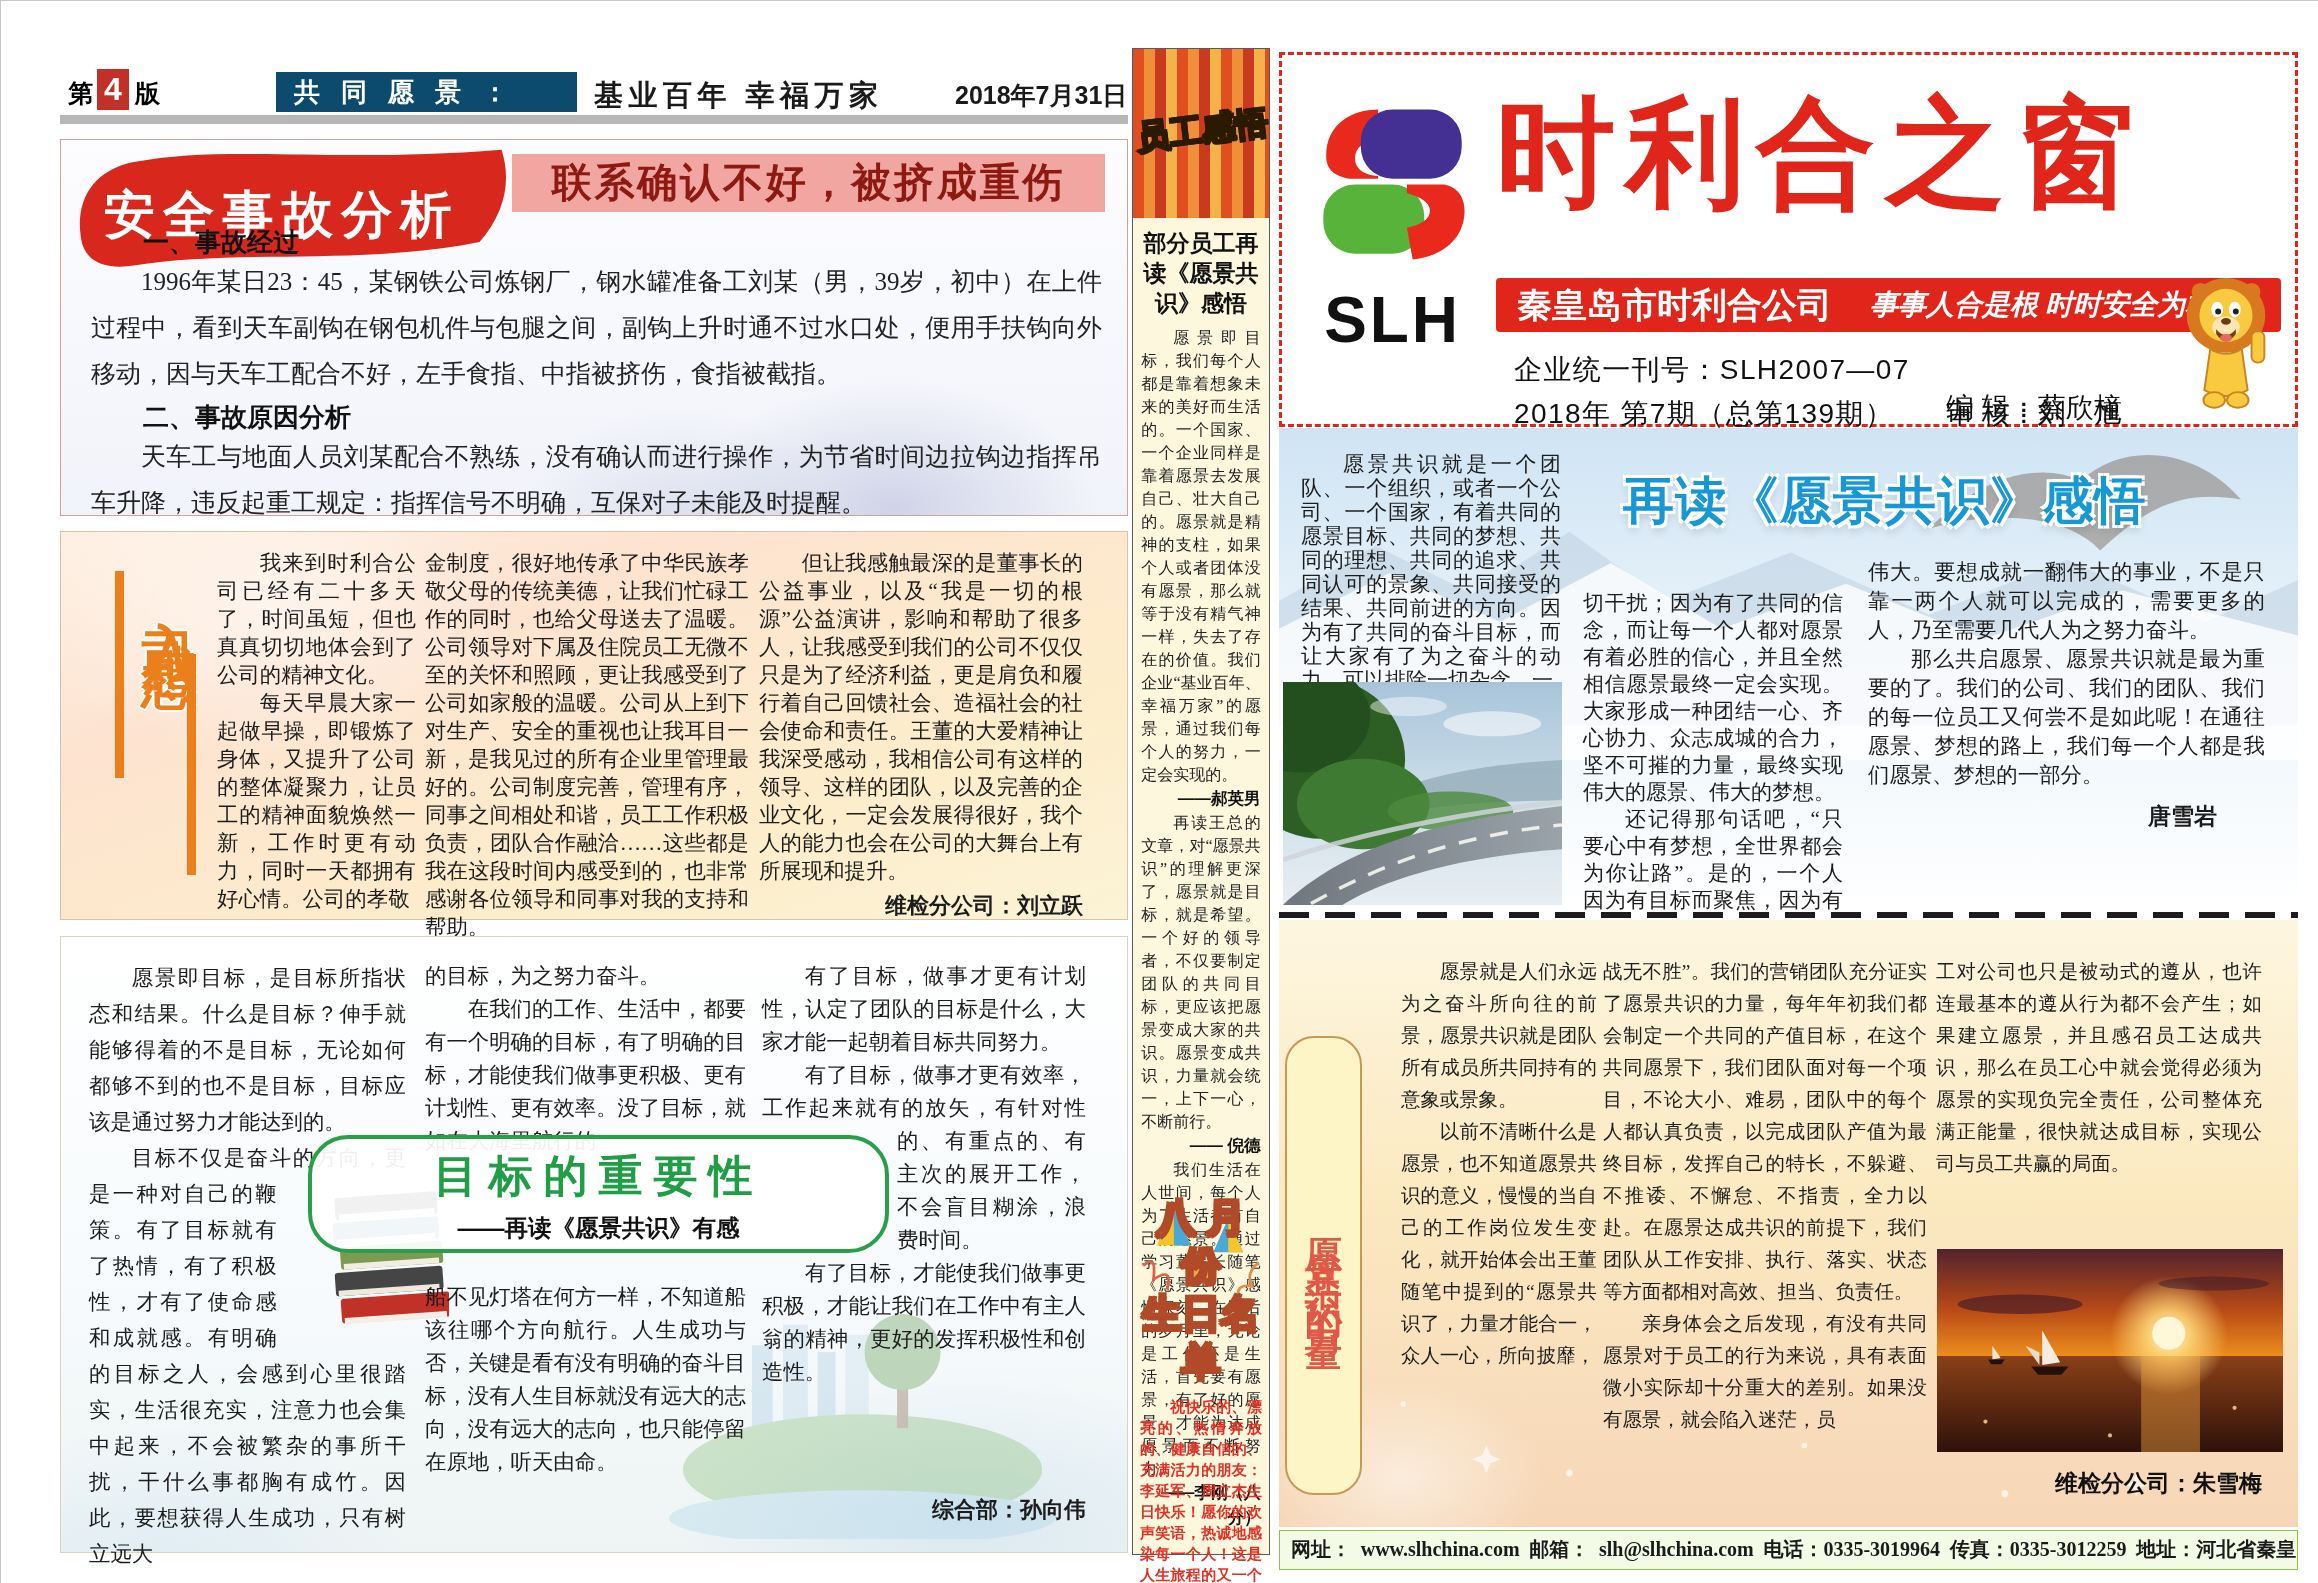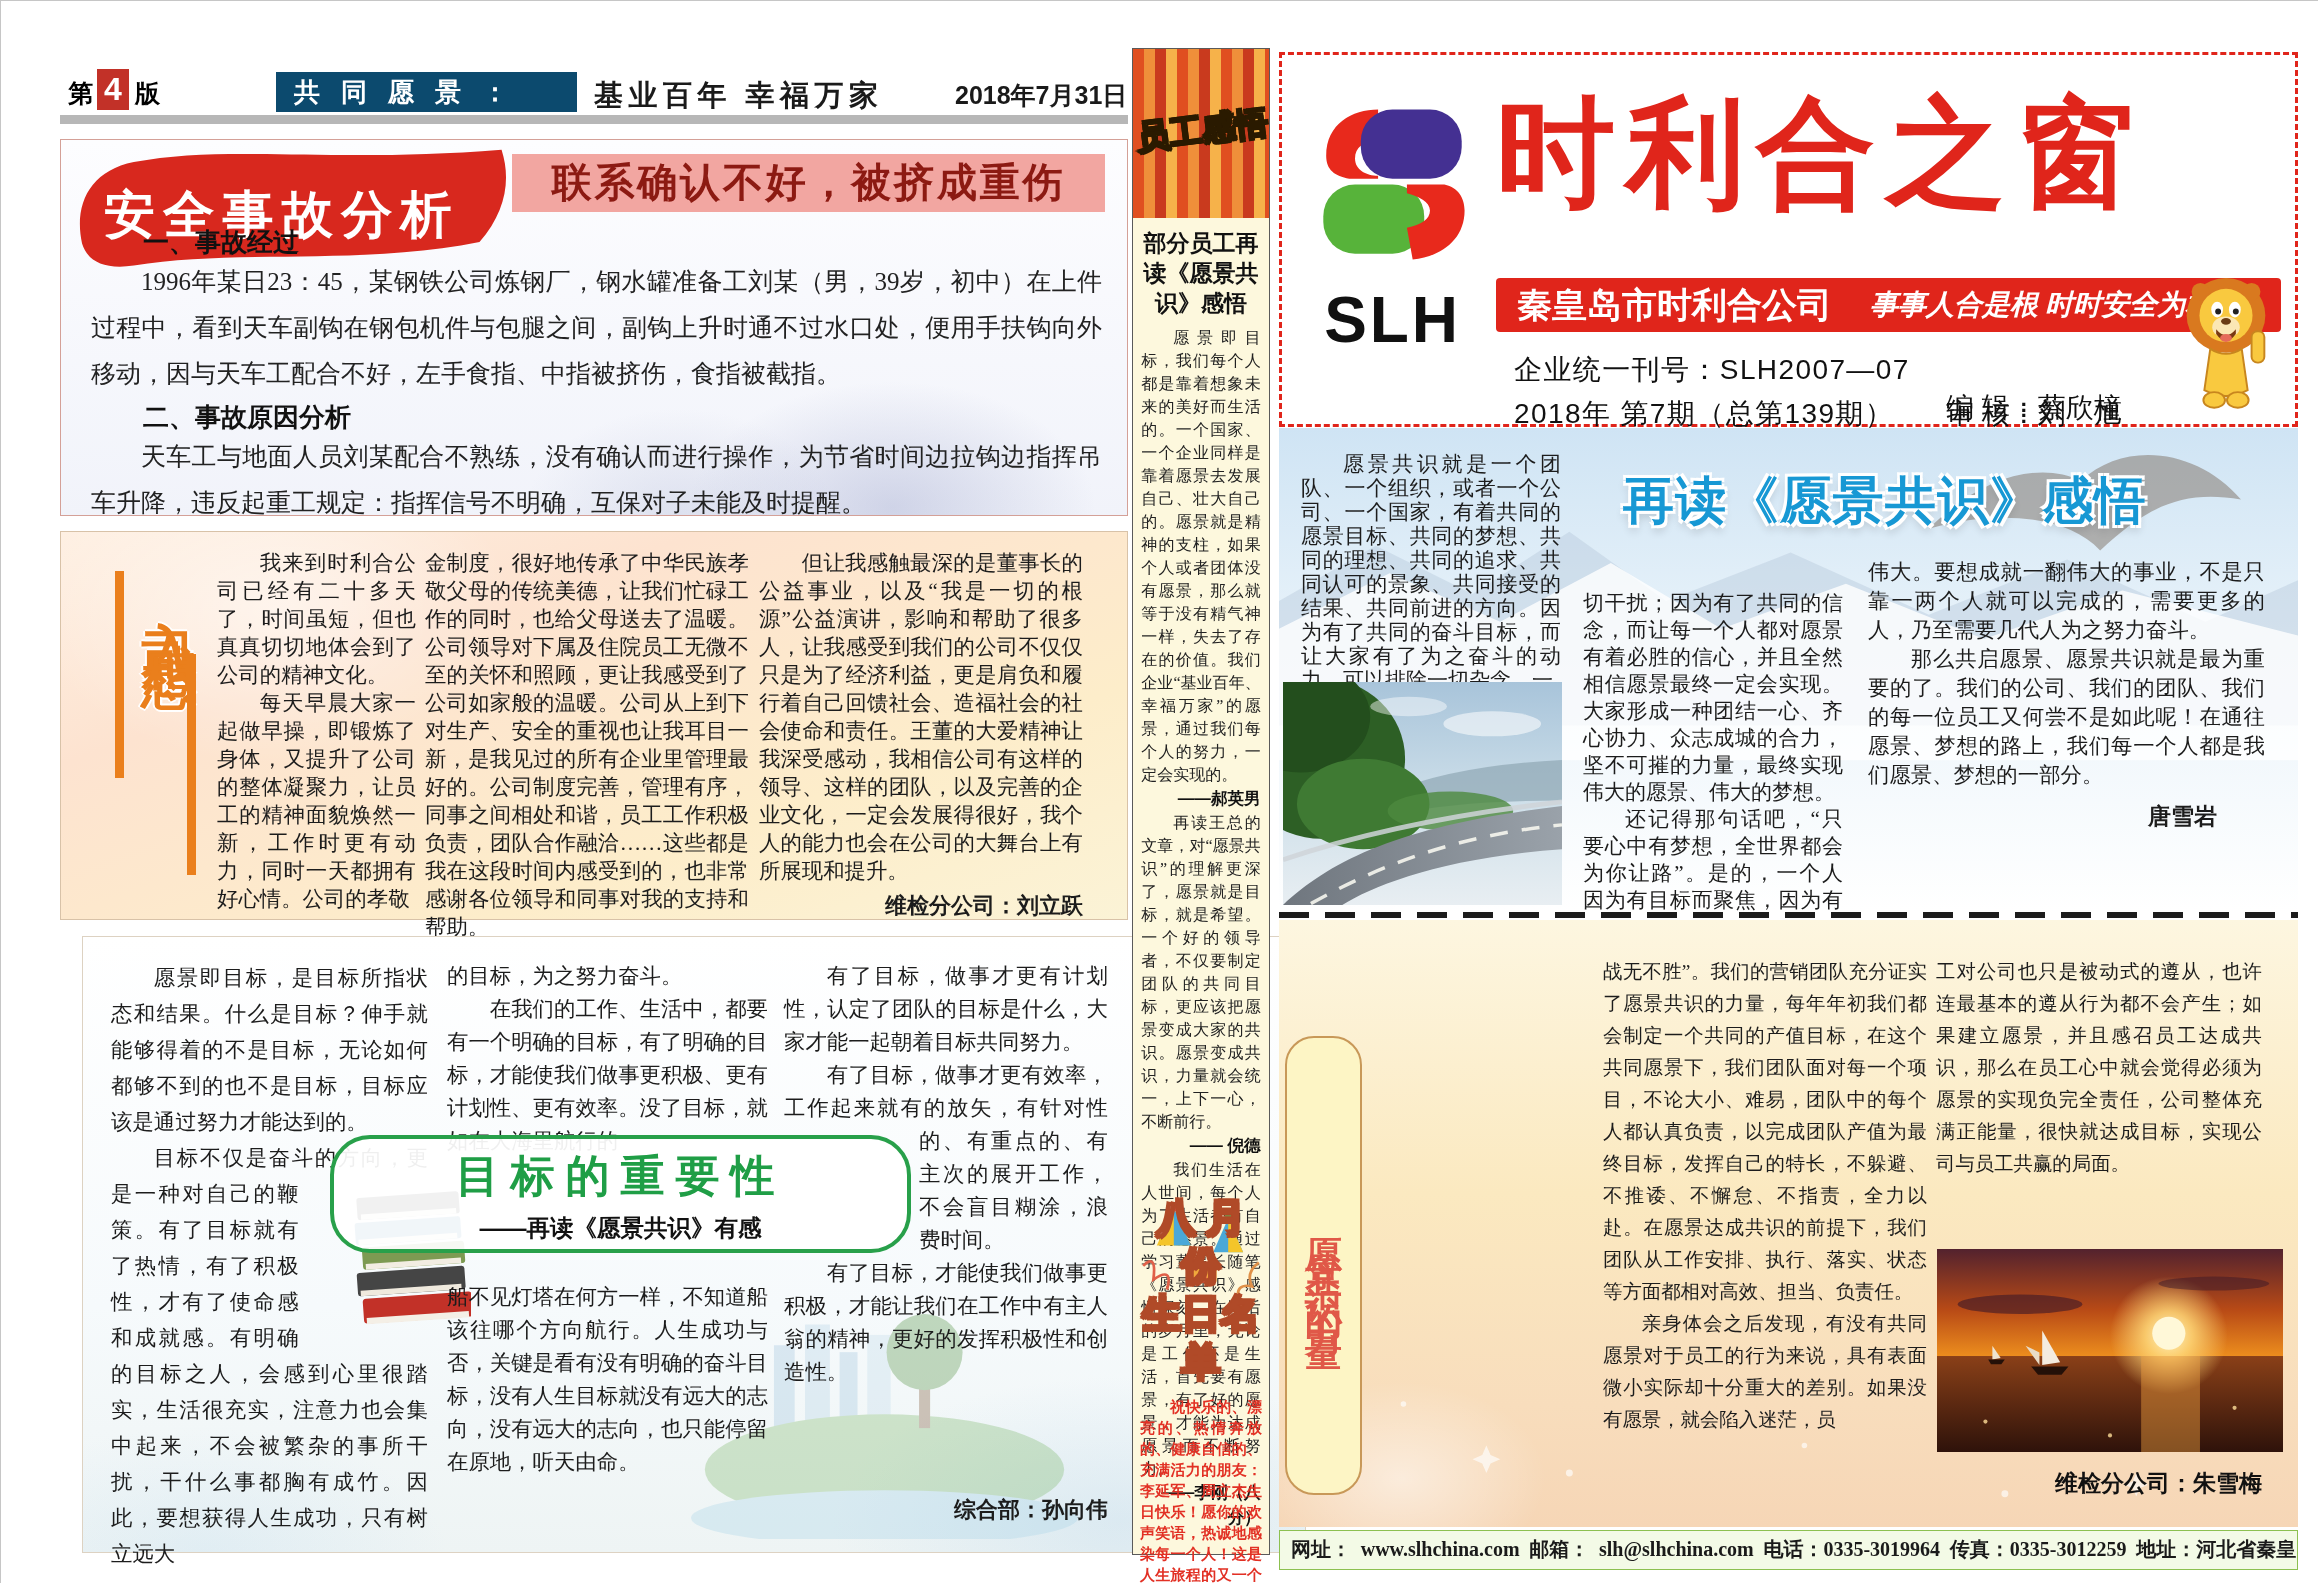--- a/index.html
+++ b/index.html
@@ -55,25 +55,25 @@
   .ob-col { position:absolute; top:16.6px; font-size:21.4px; line-height:28px; text-align:justify; color:#1c1c1c; }
   .ob-col p { text-indent:2em; }
   .ob-col p.cont { text-indent:0; }
   .ob-c1 { left:156px; width:199px; }
   .ob-c2 { left:364px; width:324px; }
   .ob-c3 { left:698px; width:324px; }
   .sig { text-align:right; font-weight:bold; font-family:"Liberation Sans",sans-serif;
          font-size:22px; margin-top:7px; text-indent:0 !important; }
 
   
-  .goal { left:59px; top:935px; width:1224px; height:617px; border:0.7px solid #ddd2c2;
+  .goal { left:59px; top:935px; width:1068px; height:617px; border:0.7px solid #ddd2c2;
     background:
       radial-gradient(415px 207px at 85% 95%, rgba(160,200,230,.25), transparent 70%),
       radial-gradient(346px 180px at 10% 100%, rgba(170,210,240,.2), transparent 70%),
-      linear-gradient(180deg,#ffffff 0%,#f6fafc 60%,#eef4f4 100%); margin-left: 22px; }
+      linear-gradient(180deg,#ffffff 0%,#f6fafc 60%,#eef4f4 100%); }
   .goal-col { position:absolute; top:23px; font-size:21.4px; text-align:justify; color:#1c1c1c; }
   .goal-col p { text-indent:2em; }
   .goal-col p.cont { text-indent:0; }
   .g-c1 { left:28px; width:317px; line-height:36px; }
   .g-c2 { left:364px; width:321px; line-height:33px; }
   .g-c3 { left:701px; width:324px; line-height:33px; }
   .books-float { float:right; width:121px; height:149px; margin:5.5px 0 5.5px 8.3px; }
   .box-gap { height:123px; }
   .green-spacer { float:left; width:135px; height:123px; }
   .greenbox { left:247px; top:198px; width:581px; height:118px; background:rgba(255,255,255,.93);
@@ -401,20 +401,24 @@
           <circle cx="760" cy="760" r="4"></circle>
         <circle cx="1050" cy="830" r="5"></circle>
           <circle cx="1320" cy="700" r="4"></circle>
           <circle cx="1400" cy="520" r="4"></circle>
         <path d="M300,760 l6,14 l14,6 l-14,6 l-6,14 l-6,-14 l-14,-6 l14,-6 Z"></path>
         <path d="M1240,800 l5,12 l12,5 l-12,5 l-5,12 l-5,-12 l-12,-5 l12,-5 Z"></path>
       </g>
     </svg>
     <div class="abs p-titlebox">
       <div class="p-title">愿景共识的力量</div>
+    </div>
+    <div class="p-col p-c1">
+      <p>愿景就是人们永远为之奋斗所向往的前景，愿景共识就是团队所有成员所共同持有的意象或景象。</p>
+      <p>以前不清晰什么是愿景，也不知道愿景共识的意义，慢慢的当自己的工作岗位发生变化，就开始体会出王董随笔中提到的“愿景共识了，力量才能合一，众人一心，所向披靡，</p>
     </div>
     <div class="p-col p-c2">
       <p class="cont">战无不胜”。我们的营销团队充分证实了愿景共识的力量，每年年初我们都会制定一个共同的产值目标，在这个共同愿景下，我们团队面对每一个项目，不论大小、难易，团队中的每个人都认真负责，以完成团队产值为最终目标，发挥自己的特长，不躲避、不推诿、不懈怠、不指责，全力以赴。在愿景达成共识的前提下，我们团队从工作安排、执行、落实、状态等方面都相对高效、担当、负责任。</p>
       <p>亲身体会之后发现，有没有共同愿景对于员工的行为来说，具有表面微小实际却十分重大的差别。如果没有愿景，就会陷入迷茫，员</p>
     </div>
     <div class="p-col p-c3">
       <p class="cont">工对公司也只是被动式的遵从，也许连最基本的遵从行为都不会产生；如果建立愿景，并且感召员工达成共识，那么在员工心中就会觉得必须为愿景的实现负完全责任，公司整体充满正能量，很快就达成目标，实现公司与员工共赢的局面。</p>
     </div>
     <svg class="abs sunset-img" viewBox="0 0 500 294" preserveAspectRatio="none">
       <defs>

